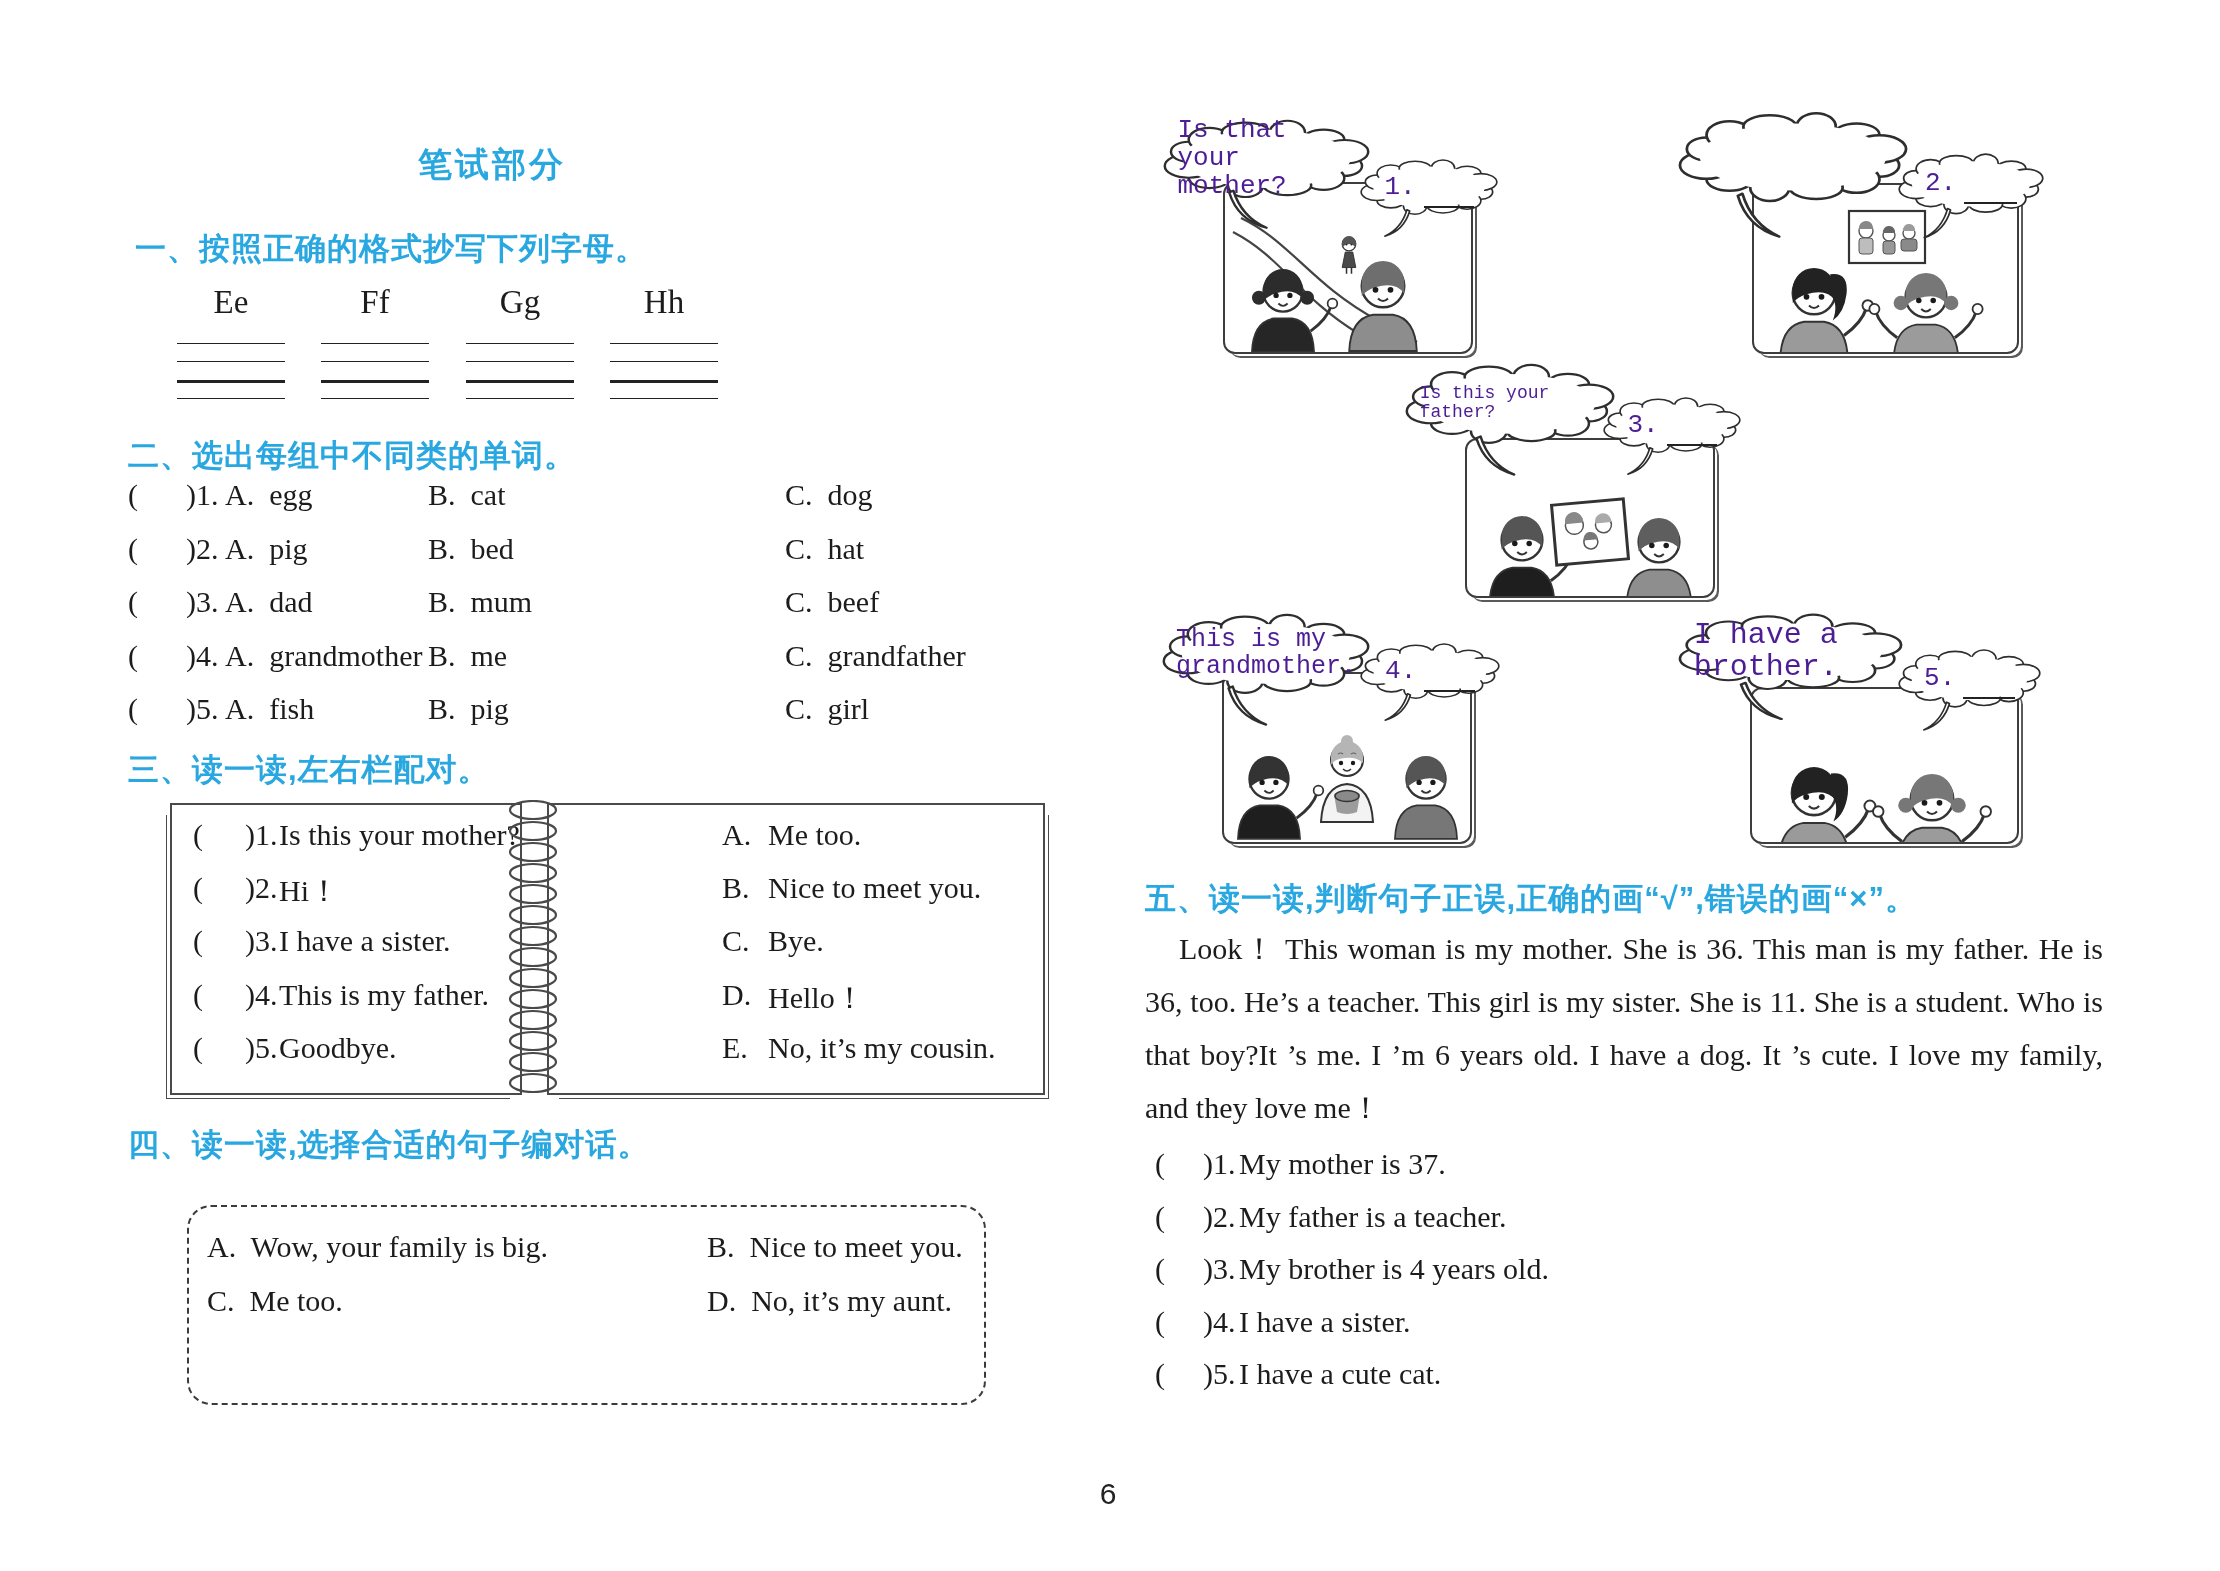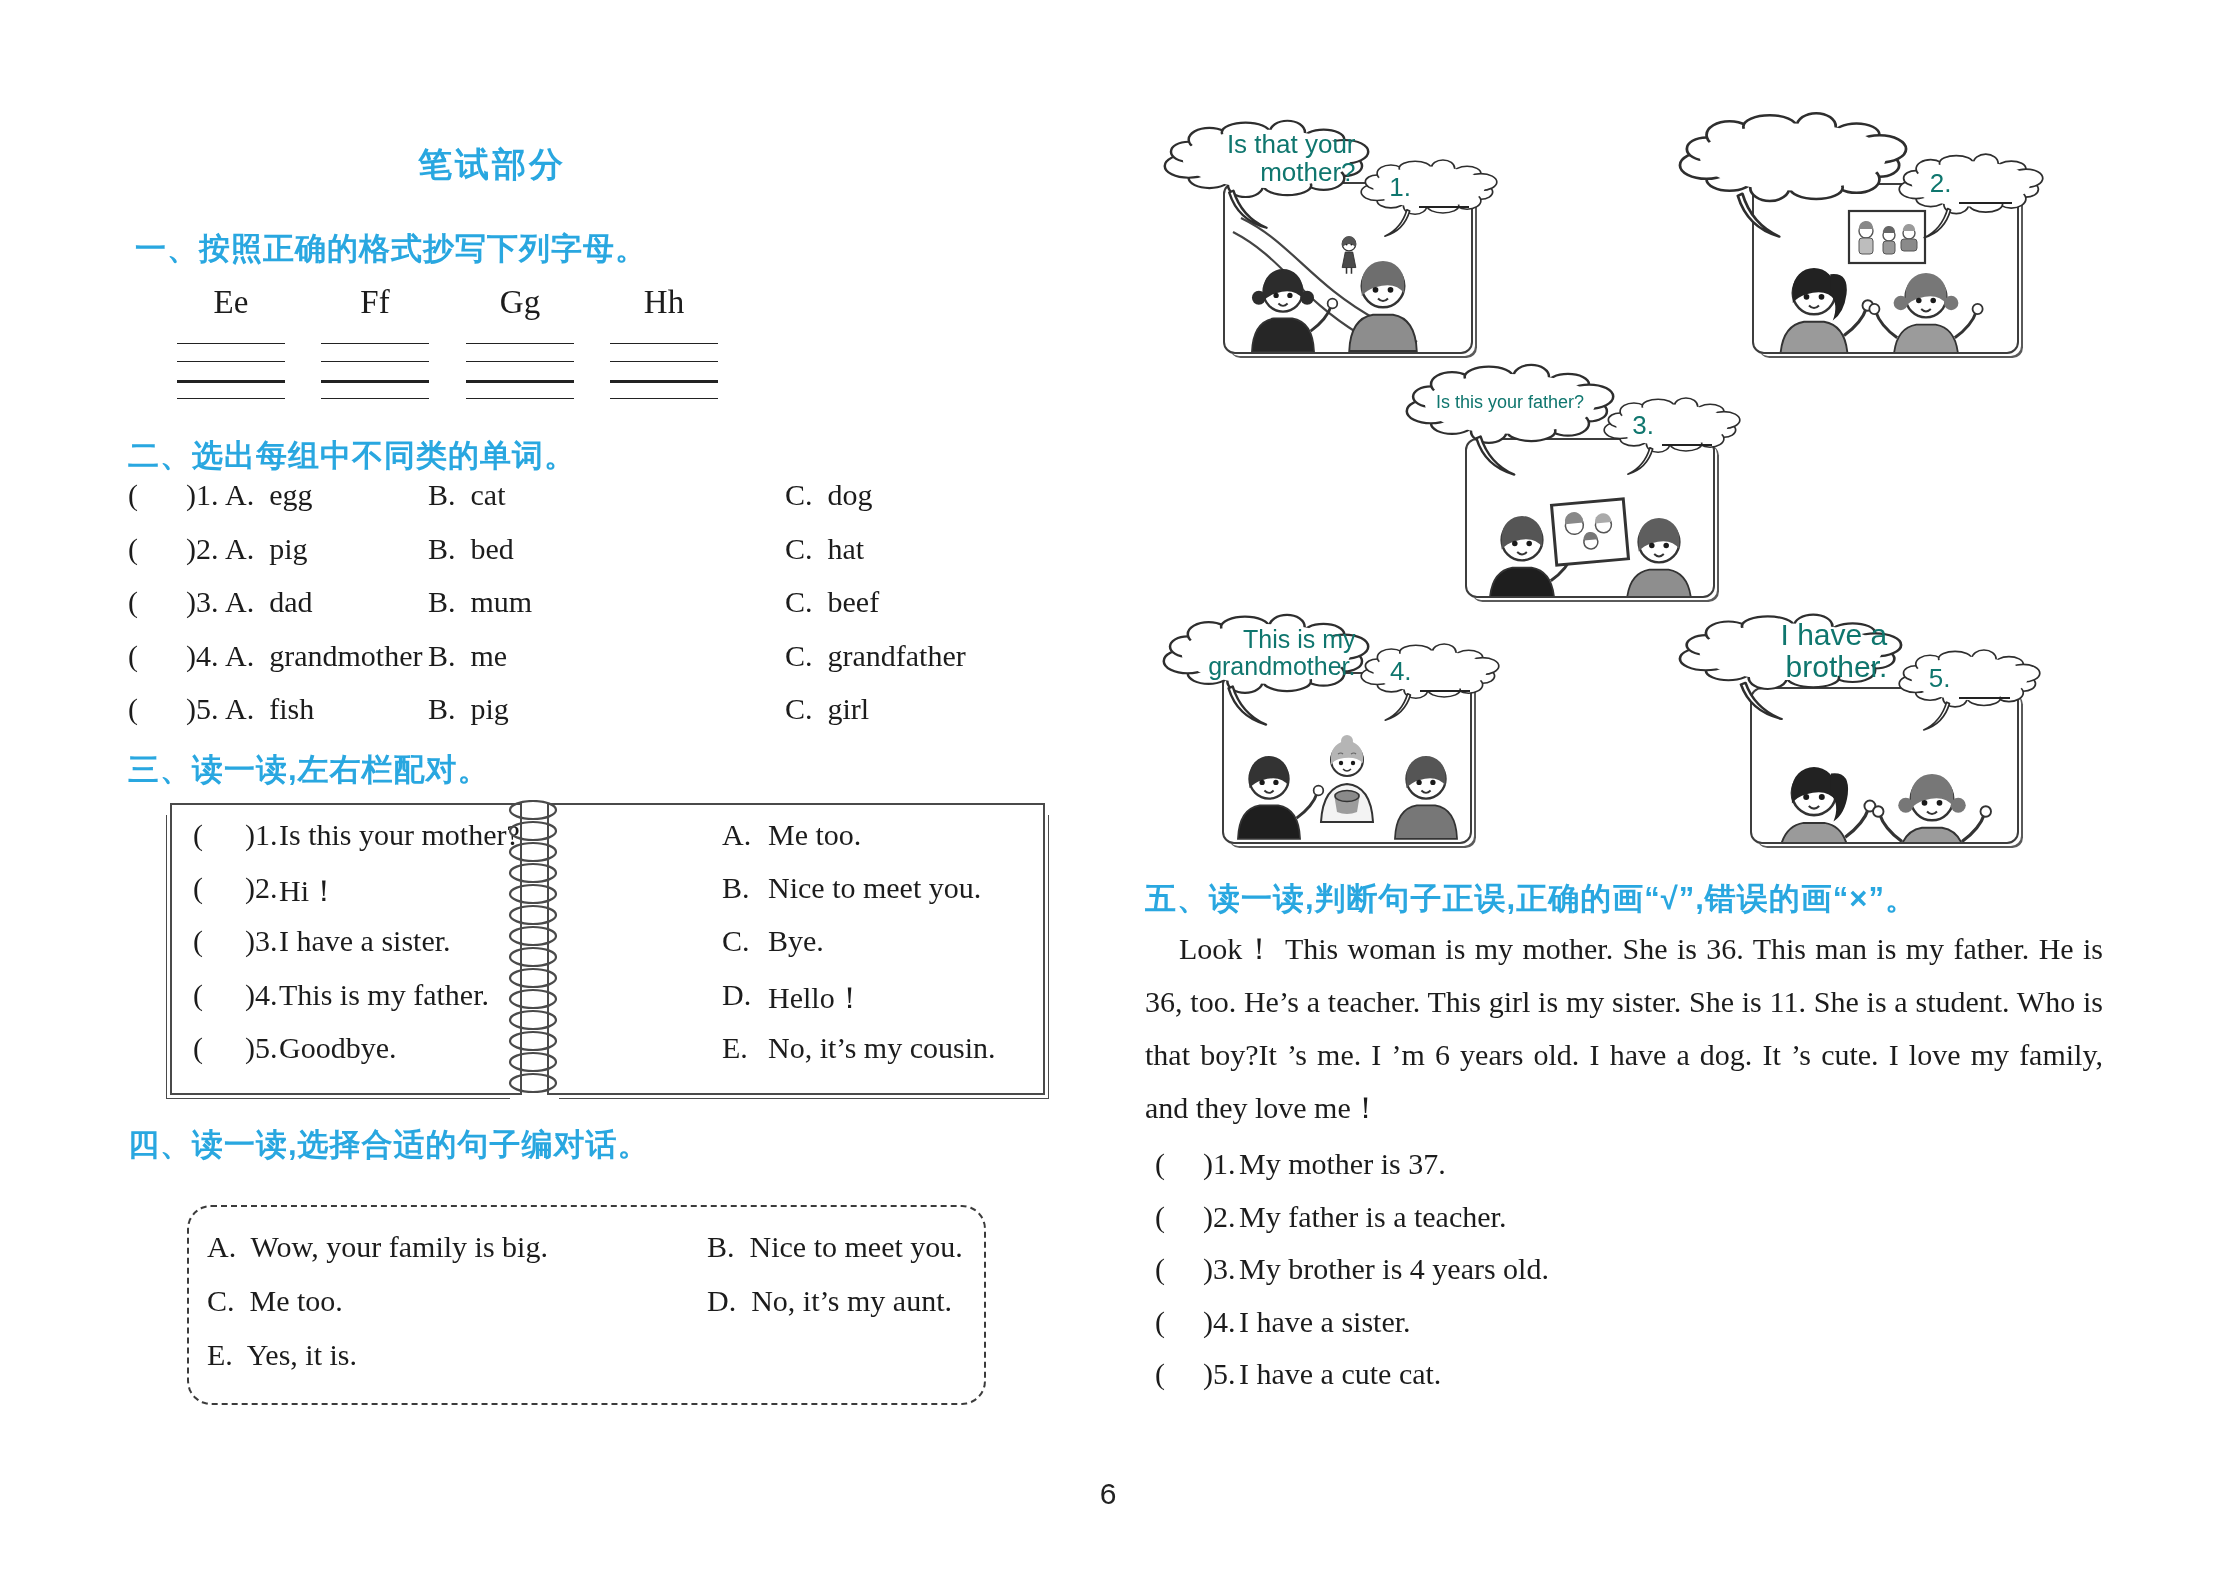--- a/index.html
+++ b/index.html
@@ -40,22 +40,22 @@
            box-shadow:4px 4px 0 -2px #ffffff, 5.5px 5.5px 0 -1.5px #5a5a5a; }
   .panel svg { width:100%; height:100%; display:block; }
 
   
   .bubble { position:absolute; z-index:5; }
   .bubble svg { position:absolute; left:0; top:0; width:100%; height:100%; overflow:visible; }
   .cloud-bump { fill:#ffffff; stroke:#2e2e2e; stroke-width:2.4; }
   .cloud-cover { fill:#ffffff; }
   .cloud-tail { fill:#ffffff; stroke:#2e2e2e; stroke-width:2.4; stroke-linejoin:round; }
   .bubble-text { position:absolute; left:7%; right:7%; top:2%; height:64%;
-                 display:flex; align-items:center; justify-content:center; text-align:right;
-                 font-family:Liberation Sans, sans-serif; color:#0f766e; line-height:1.08; }
+                 display:flex; align-items:center; justify-content:center; text-align:left;
+                 font-family:Liberation Mono, monospace; color:#4c1d95; line-height:1.08; }
   .blank { display:inline-block; width:42%; height:1em; border-bottom:2.4px solid #222;
            margin-left:8px; transform:translateY(7px); }
 
   .passage { position:absolute; font-size:30px; line-height:53px; color:#1c1c1c;
              text-align:justify; text-indent:34px; }
   .page-num { position:absolute; font-family:"Liberation Sans","DejaVu Sans",sans-serif;
               font-size:30px; color:#222; text-align:center; }
 </style>
 </head>
 <body>
@@ -203,23 +203,20 @@
   <div class="heading-cn" style="left:128px;top:1124px">四、读一读,选择合适的句子编对话。</div>
   <div class="dash-box" style="left:187px;top:1205px;width:795px;height:196px"></div>
   <div class="row" style="left:207px;top:1230px;width:760px">
     <span class="serif" style="left:0">A.  Wow, your family is big.</span>
     <span class="serif" style="left:500px">B.  Nice to meet you.</span>
   </div>
   <div class="row" style="left:207px;top:1284px;width:760px">
     <span class="serif" style="left:0">C.  Me too.</span>
     <span class="serif" style="left:500px">D.  No, it’s my aunt.</span>
   </div>
-  <div class="row" style="left:207px;top:1338px;width:760px">
-    <span class="serif" style="left:0">E.  Yes, it is.</span>
-  </div>
 
   <div class="panel" style="left:1223px;top:182px;width:246px;height:168px">
     <svg viewBox="0 0 246 168">
         <path d="M16,34 C66,58 86,100 152,136 C170,146 182,152 192,158" fill="none" stroke="#444" stroke-width="2.2"></path>
   <path d="M8,48 C58,74 72,112 134,150" fill="none" stroke="#444" stroke-width="2.2"></path>
         <g transform="translate(124,60) scale(0.62)">
           <circle r="11" fill="#fff" stroke="#333" stroke-width="2"></circle>
   <path d="M-11,-2 A11,11 0 0 1 11,-2 L11,5 Q0,-5 -11,5 Z" fill="#555"></path>
   <circle cx="-4" cy="1" r="1.6" fill="#222"></circle>
           <circle cx="4" cy="1" r="1.6" fill="#222"></circle>

